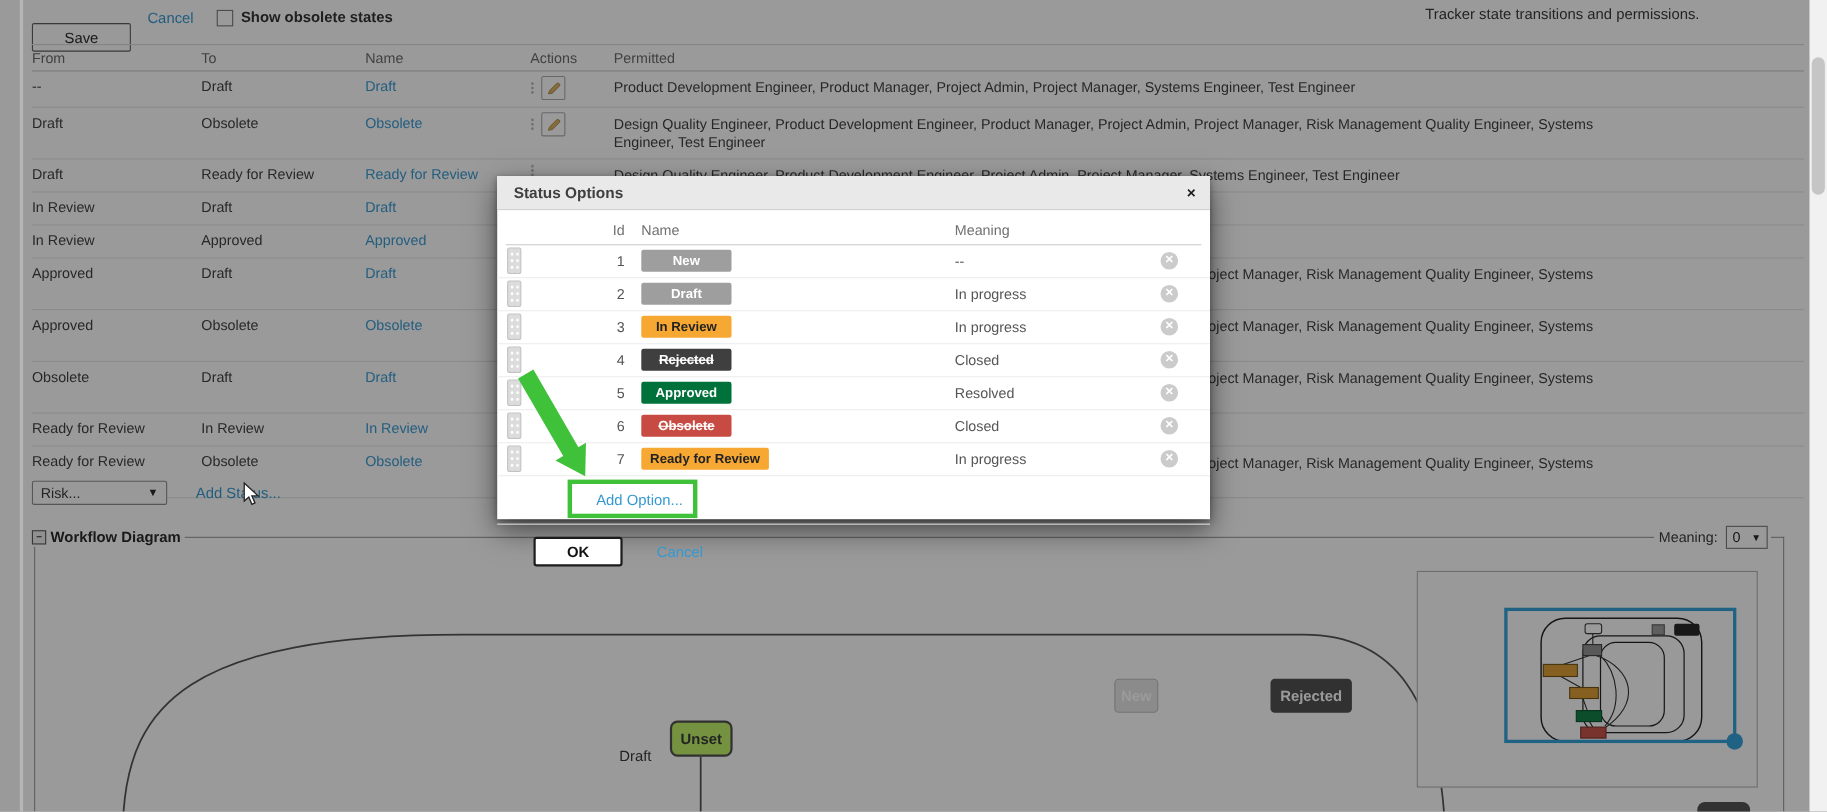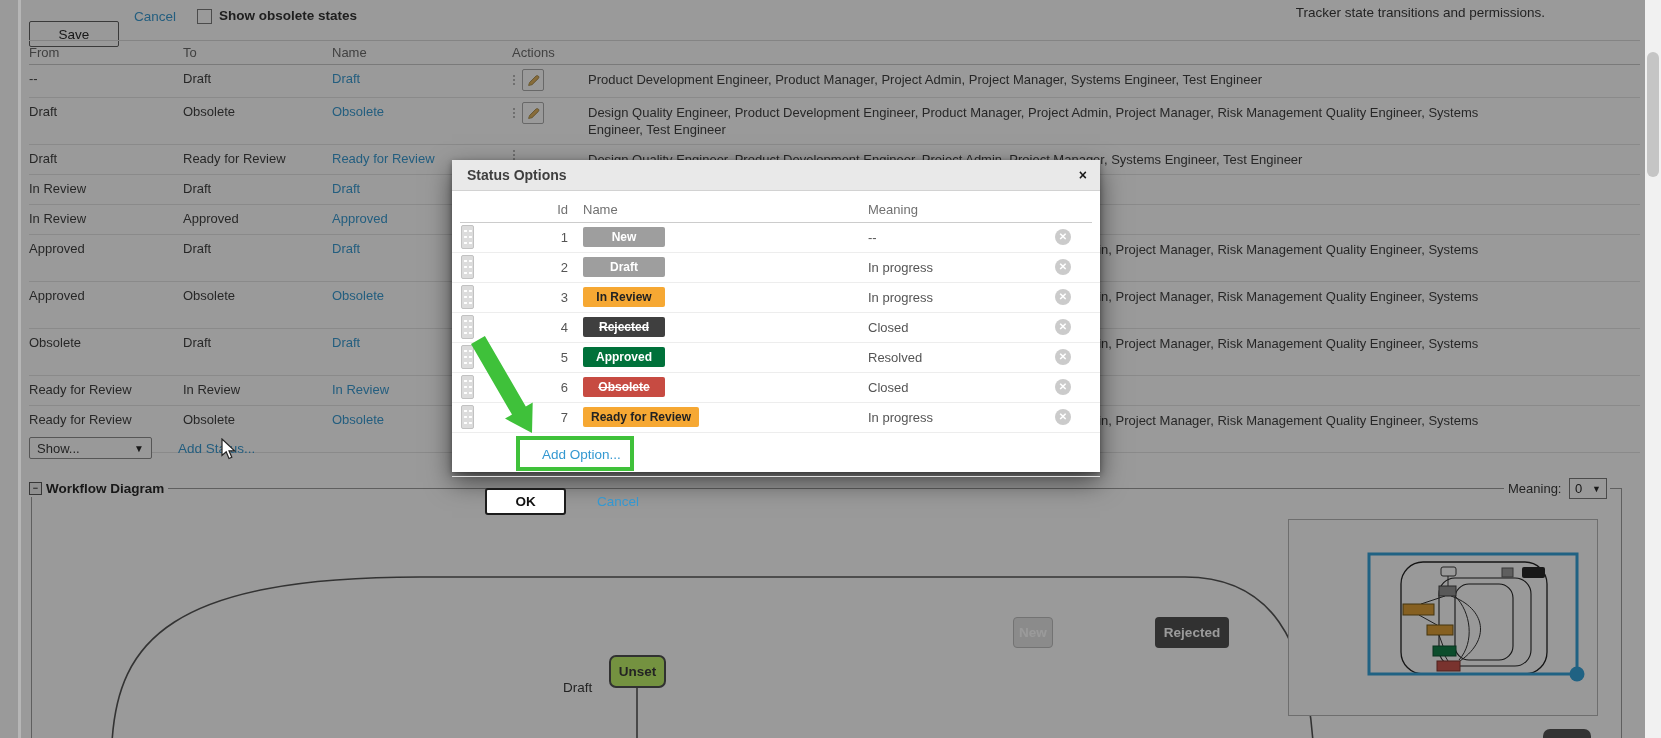--- a/index.html
+++ b/index.html
@@ -15,21 +15,21 @@
     border:1px solid #777;}
   .toolbar-checklabel{position:absolute;left:219px;top:8px;font-weight:bold;font-size:13.5px;color:#2b2b2b;}
   .page-title{position:absolute;right:116px;top:5px;font-size:13.5px;color:#333;}
 
   .trans-table{position:absolute;left:29px;top:40px;width:1611px;font-size:13px;color:#3a3a3a;}
   .thead{display:flex;height:23px;align-items:center;color:#666;
     border-top:1px solid #dadada;border-bottom:1px solid #c9c9c9;}
   .c-from{width:154px;flex:none;}
   .c-to{width:149px;flex:none;}
   .c-name{width:150px;flex:none;}
-  .c-actions{width:76px;flex:none;margin-left:30px;}
+  .c-actions{width:76px;flex:none;}
   .c-permitted{width:945px;flex:none;line-height:17px;}
   .trow{display:flex;align-items:flex-start;border-bottom:1px solid #e4e4e4;padding:6px 0 6px 0;min-height:17px;}
   .trow .c-name a, .link{color:#3498d1;text-decoration:none;}
   .actions-cell{display:flex;align-items:center;gap:6px;margin-top:-2px;}
   .mini-grip{width:4px;height:12px;background-image:radial-gradient(circle,#b5b5b5 1px,transparent 1.3px);
     background-size:4px 4px;}
   .pencil-box{width:20px;height:20px;border:1px solid #a9a9a9;border-radius:2px;background:#fff;
     display:flex;align-items:center;justify-content:center;}
 
   .more-select{position:absolute;left:29px;top:437px;width:123px;height:22px;border:1px solid #8a8a8a;
@@ -117,20 +117,21 @@
   <div class="toolbar-checkbox"></div>
   <div class="toolbar-checklabel">Show obsolete states</div>
   <div class="page-title">Tracker state transitions and permissions.</div>
 
   <div class="trans-table">
     <div class="thead">
       <div class="c-from">From</div>
       <div class="c-to">To</div>
       <div class="c-name">Name</div>
       <div class="c-actions">Actions</div>
+      <div class="c-permitted">Permitted</div>
     </div>
 
     <div class="trow">
       <div class="c-from">--</div>
       <div class="c-to">Draft</div>
       <div class="c-name"><a href="#">Draft</a></div>
       <div class="c-actions">
           <span class="actions-cell">
             <span class="mini-grip"></span>
             <span class="pencil-box">
@@ -225,21 +226,21 @@
     <div class="trow">
       <div class="c-from">Ready for Review</div>
       <div class="c-to">Obsolete</div>
       <div class="c-name"><a href="#">Obsolete</a></div>
       <div class="c-actions"></div>
       <div class="c-permitted">Design Quality Engineer, Product Development Engineer, Product Manager, Project Admin, Project Manager, Risk Management Quality Engineer, Systems Engineer, Test Engineer</div>
     </div>
   </div>
 
   <div class="more-select">
-    <span>Show...</span>
+    <span>Risk...</span>
     <span class="more-chevron">▼</span>
   </div>
   <a class="add-status link">Add Status...</a>
 
   <div class="wf-line" style="left:166px;top:488px;width:1338px;height:1px;"></div>
   <div class="wf-line" style="left:1610px;top:488px;width:12px;height:1px;"></div>
   <div class="wf-line" style="left:1621px;top:488px;width:1px;height:250px;"></div>
   <div class="wf-line" style="left:31px;top:497px;width:1px;height:241px;"></div>
   <div class="wf-legend">
     <span class="collapse-box">−</span>

